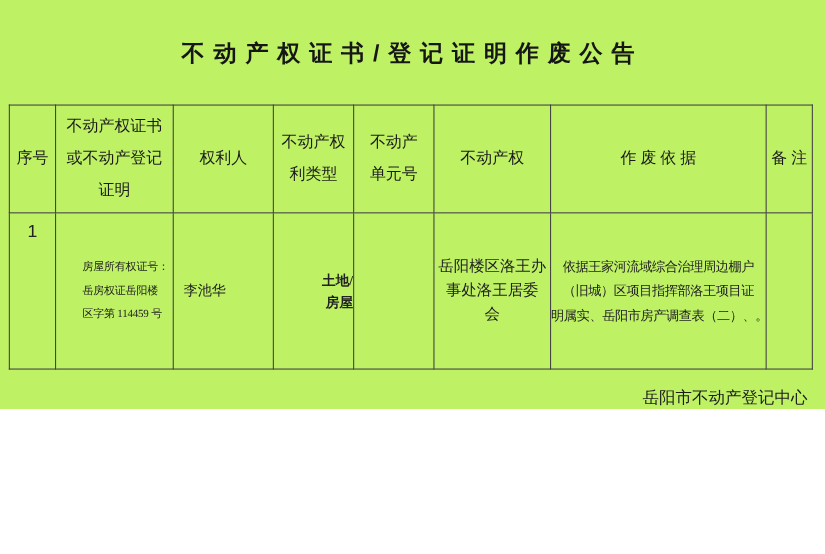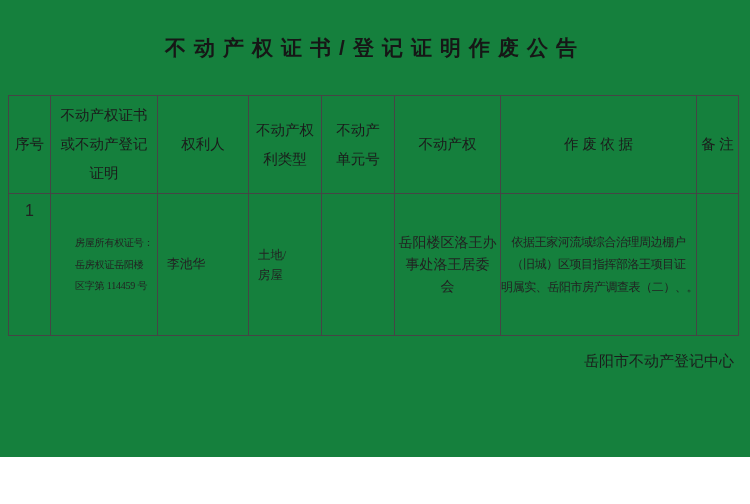--- a/index.html
+++ b/index.html
@@ -3,22 +3,22 @@
 <meta charset="utf-8">
 <style>
   html, body {
     margin: 0;
     padding: 0;
     background: #ffffff;
   }
   .page {
     position: relative;
     width: 750px;
-    height: 457px;
-    background: #15803d;
+    height: 372px;
+    background: #bef264;
     color: #1e1e1e;
     font-family: "Liberation Serif", "DejaVu Serif", serif;
     overflow: hidden;
   }
   .title {
     margin: 0;
     padding-top: 34px;
     text-align: center;
     font-family: "Liberation Sans", "DejaVu Sans", sans-serif;
     font-size: 21px;
@@ -88,24 +88,25 @@
     white-space: pre;
     letter-spacing: -0.2px;
     font-size: 10px;
   }
   td.holder {
     text-align: left;
     padding-left: 9px;
     font-size: 12.8px;
   }
   td.rtype {
-    text-align: left;
-    padding-left: 9px;
+    text-align: right;
+    padding-left: 22px;
     white-space: pre-line;
     line-height: 20px;
+    font-weight: bold;
   }
   td.loc {
     text-align: center;
     white-space: pre;
     font-size: 14px;
     line-height: 22px;
   }
   td.basis {
     text-align: center;
     white-space: pre;

